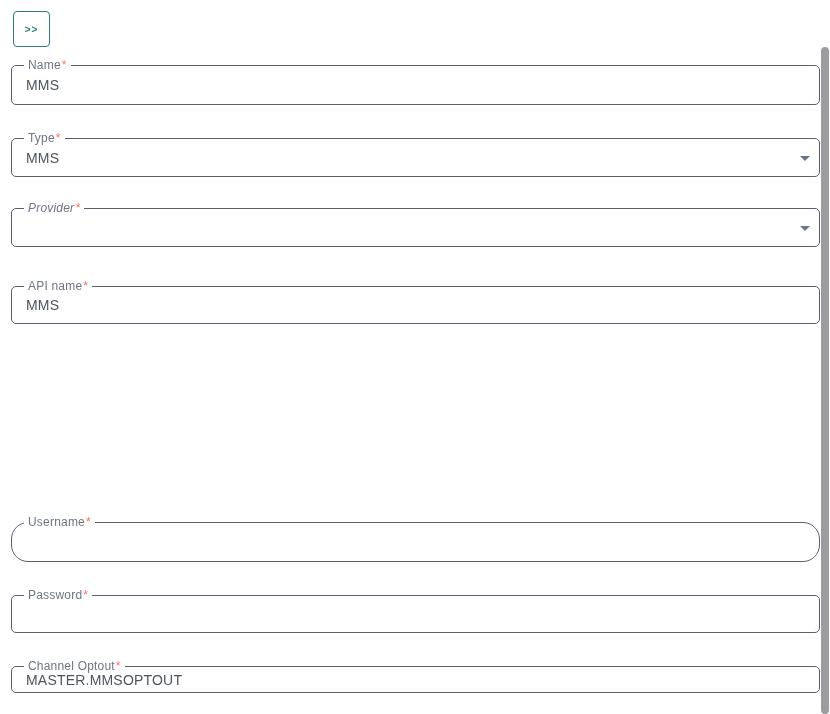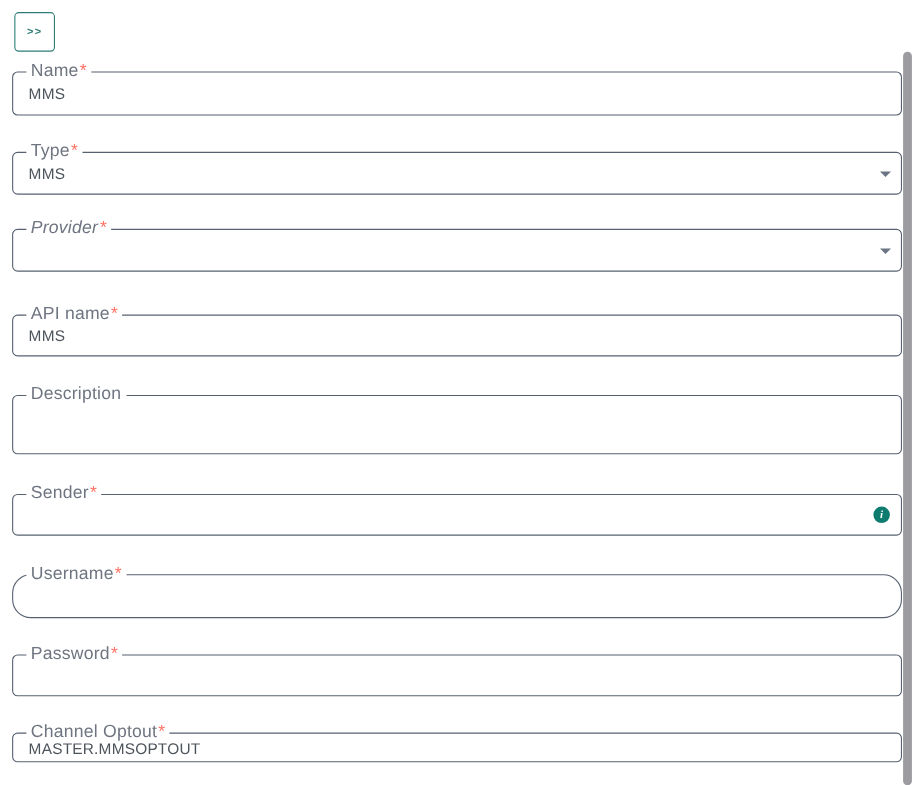--- a/index.html
+++ b/index.html
@@ -29,21 +29,21 @@
   .field {
     position: absolute; left: 11px; width: 809px;
     border: 1.5px solid var(--border-slate, #576170);
     border-radius: 5px;
     background: #fff;
   }
   .flabel {
     position: absolute; top: -8px; left: 12px;
     background: #ffffff;
     padding: 0 4px;
-    font-size: 16px; line-height: 14px;
+    font-size: 12px; line-height: 14px;
     color: var(--label-gray, #6f7580);
     letter-spacing: 0.2px;
     white-space: nowrap;
   }
   .req { color: var(--required-red, #ff6f61); margin-left: 1px; }
 
   .finput {
     position: absolute; left: 0; top: 0; width: 100%; height: 100%;
     border: none; outline: none; background: transparent;
     padding: 0 14px;
@@ -109,30 +109,21 @@
   <div class="field" style="top:208px; height:39px;font-style:italic;">
     <label class="flabel"><span>Provider</span><span class="req">*</span></label>
     <span class="dropdown-arrow"></span>
   </div>
 
   <div class="field" style="top:286px; height:38px;">
     <label class="flabel"><span>API name</span><span class="req">*</span></label>
     <input class="finput" type="text" value="MMS" style="">
   </div>
 
-  <div class="field" style="top:359px; height:54px;">
-    <label class="flabel"><span>Description</span><span class="req"></span></label>
-    <textarea class="finput" style=""></textarea>
-  </div>
 
-  <div class="field" style="top:449px; height:38px;">
-    <label class="flabel"><span>Sender</span><span class="req">*</span></label>
-    <input class="finput" type="text" style="padding-right: 34px;" value="">
-    <span class="info-icon">i</span>
-  </div>
 
   <div class="field" style="top:522px; height:40px;border-radius:17px;">
     <label class="flabel"><span>Username</span><span class="req">*</span></label>
     <input class="finput" type="text" value="" style="">
   </div>
 
   <div class="field" style="top:595px; height:38px;">
     <label class="flabel"><span>Password</span><span class="req">*</span></label>
     <input class="finput" type="password" value="" style="">
   </div>

